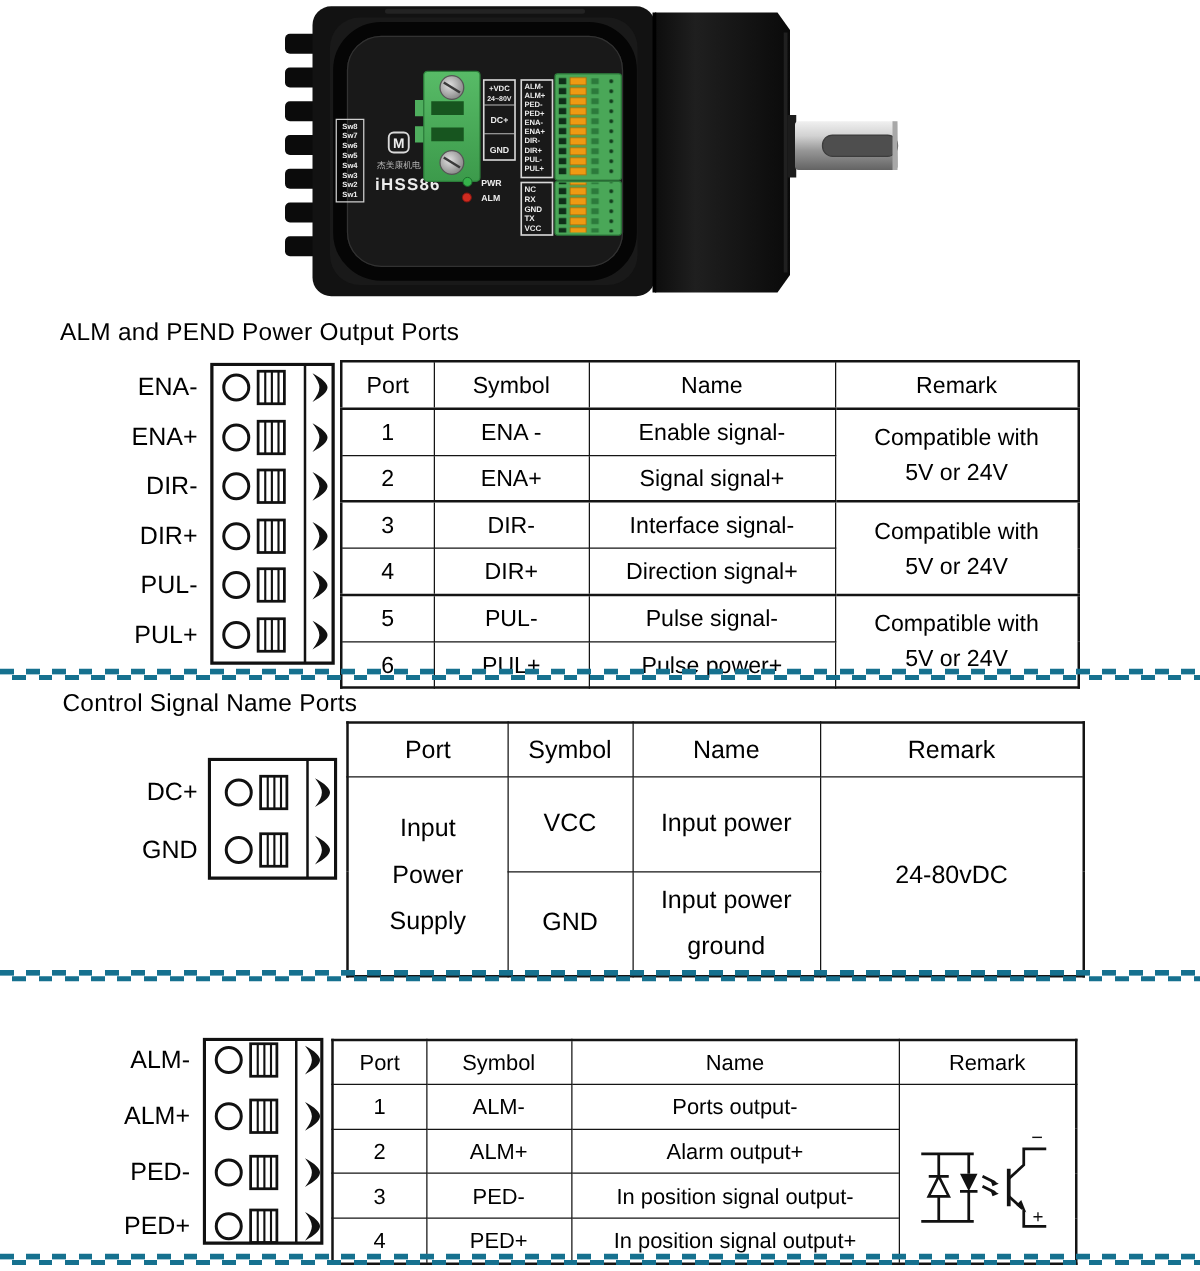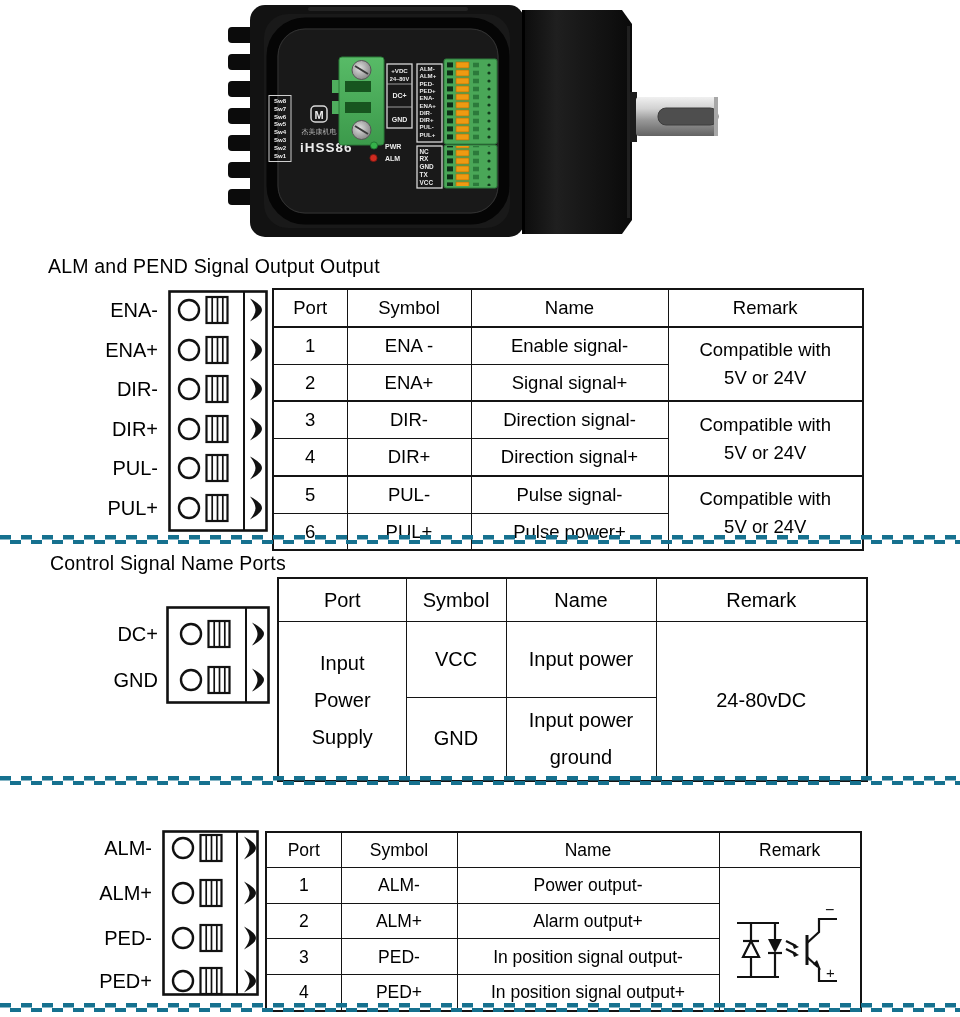--- a/index.html
+++ b/index.html
@@ -179,21 +179,21 @@
       <text class="wtxt" x="191.5" y="169.3" font-size="6.4">GND</text>
       <text class="wtxt" x="191.5" y="177.2" font-size="6.4">TX</text>
       <text class="wtxt" x="191.5" y="185.1" font-size="6.4">VCC</text>
     </g>
     <g>
       <rect x="216" y="145" width="53" height="43" rx="2" fill="#4aa758" stroke="#2e7d3c" stroke-width="1"></rect>
       <rect x="216" y="146" width="53" height="40" fill="url(#pinrows)"></rect>
     </g>
   </svg>
 
-  <div class="sec-title" style="left:48px;top:255px">ALM and PEND Signal Output Output</div>
+  <div class="sec-title" style="left:48px;top:255px">ALM and PEND Power Output Ports</div>
 
   <div class="pin-lbl" style="left:60px;top:298px">ENA-</div>
   <div class="pin-lbl" style="left:60px;top:338px">ENA+</div>
   <div class="pin-lbl" style="left:60px;top:377px">DIR-</div>
   <div class="pin-lbl" style="left:60px;top:417px">DIR+</div>
   <div class="pin-lbl" style="left:60px;top:456px">PUL-</div>
   <div class="pin-lbl" style="left:60px;top:496px">PUL+</div>
 
   <svg class="conn" style="left:168px;top:290px" width="100" height="242" viewBox="0 0 100 242">
     <rect x="1.5" y="1.5" width="97" height="239" fill="#fff" stroke="#111" stroke-width="2.6"></rect>
@@ -230,21 +230,21 @@
 5V or 24V</td>
       </tr>
       <tr>
         <td>2</td>
         <td>ENA+</td>
         <td>Signal signal+</td>
       </tr>
       <tr class="gsep">
         <td>3</td>
         <td>DIR-</td>
-        <td>Direction signal-</td>
+        <td>Interface signal-</td>
         <td rowspan="2">Compatible with
 5V or 24V</td>
       </tr>
       <tr>
         <td>4</td>
         <td>DIR+</td>
         <td>Direction signal+</td>
       </tr>
       <tr class="gsep">
         <td>5</td>
@@ -336,21 +336,21 @@
       <th>Port</th>
       <th>Symbol</th>
       <th>Name</th>
       <th>Remark</th>
     </tr>
       </thead>
     <tbody>
       <tr>
         <td>1</td>
         <td>ALM-</td>
-        <td>Power output-</td>
+        <td>Ports output-</td>
         <td rowspan="4">
           <svg width="122" height="100" viewBox="0 0 122 100">
             <g fill="none" stroke="#111" stroke-width="2.2">
               <path d="M8,24 H50"></path>
               <path d="M8,78 H50"></path>
               <path d="M22,24 V42 M22,58 V78"></path>
               <path d="M14,42 H30"></path>
               <path d="M22,42 L14,58 H30 Z"></path>
               <path d="M46,24 V40 M46,54 V78"></path>
               <path d="M39,54 H53"></path>

